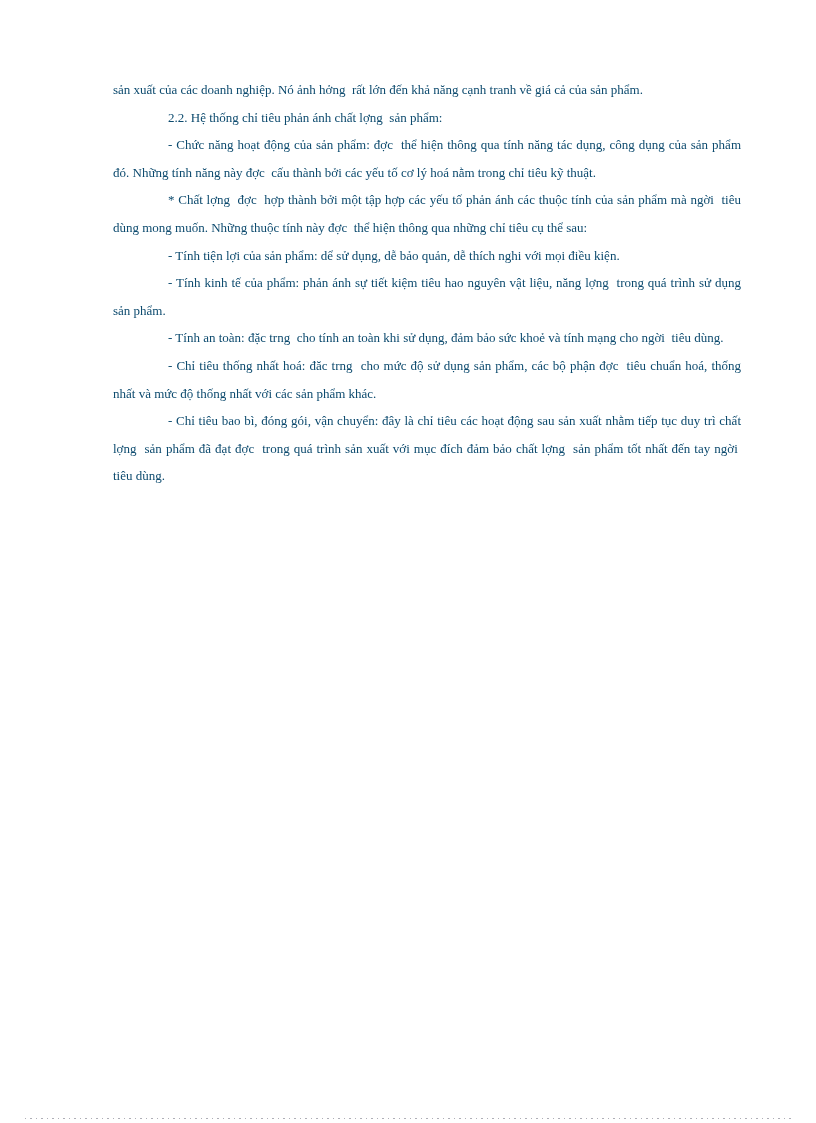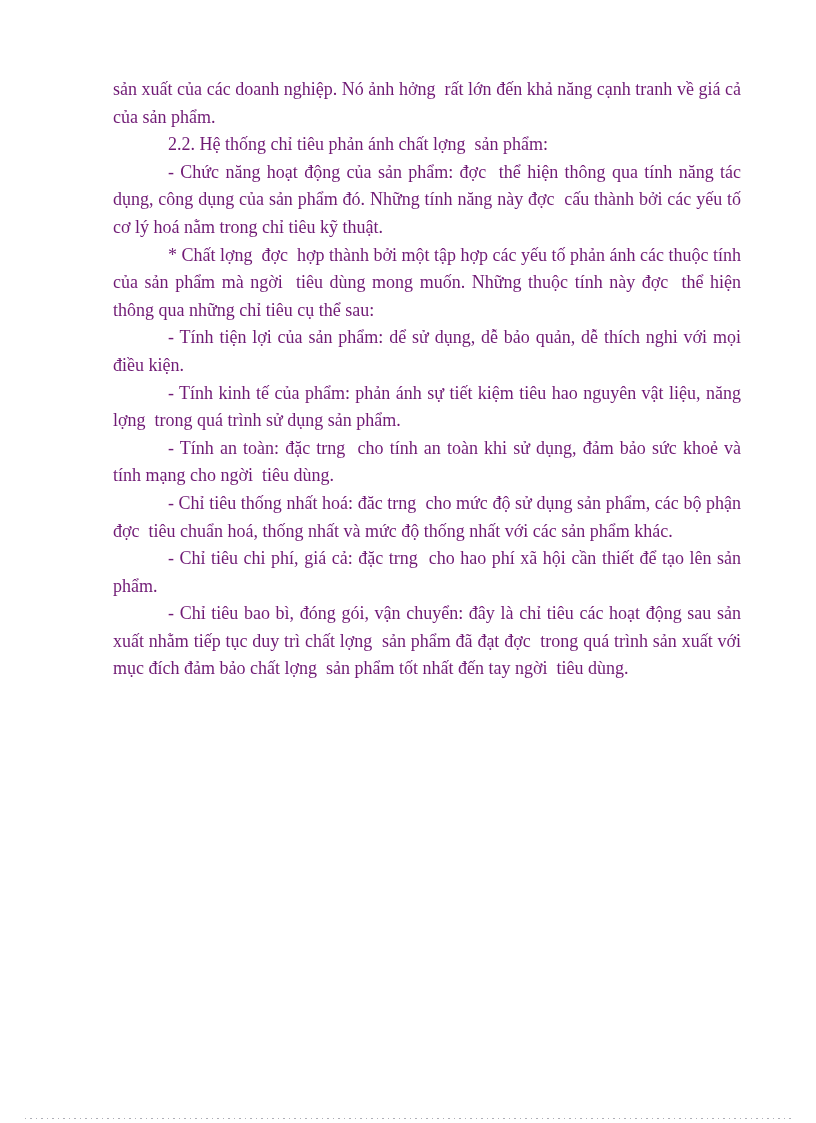--- a/index.html
+++ b/index.html
@@ -14,22 +14,22 @@
     height: 1123px;
     background: #ffffff;
     overflow: hidden;
     font-family: "Liberation Serif", "DejaVu Serif", serif;
   }
   .text-block {
     position: absolute;
     left: 113px;
     top: 76px;
     width: 628px;
-    color: #701a75;
-    font-size: 18px;
+    color: #0c4a6e;
+    font-size: 13px;
     line-height: 27.6px;
     text-align: justify;
   }
   .para {
     margin: 0;
     padding: 0;
     text-indent: 55px;
   }
   .para.noindent {
     text-indent: 0;
@@ -58,17 +58,16 @@
 <div class="page">
   <div class="text-block" id="doc-body">
       <p class="para body noindent">sản xuất của các doanh nghiệp. Nó ảnh hởng&nbsp; rất lớn đến khả năng cạnh tranh về giá cả của sản phẩm.</p>
       <p class="para heading">2.2. Hệ thống chỉ tiêu phản ánh chất lợng&nbsp; sản phẩm:</p>
       <p class="para body">- Chức năng hoạt động của sản phẩm: đợc&nbsp; thể hiện thông qua tính năng tác dụng, công dụng của sản phẩm đó. Những tính năng này đợc&nbsp; cấu thành bởi các yếu tố cơ lý hoá nằm trong chỉ tiêu kỹ thuật.</p>
       <p class="para body">* Chất lợng&nbsp; đợc&nbsp; hợp thành bởi một tập hợp các yếu tố phản ánh các thuộc tính của sản phẩm mà ngời&nbsp; tiêu dùng mong muốn. Những thuộc tính này đợc&nbsp; thể hiện thông qua những chỉ tiêu cụ thể sau:</p>
       <p class="para body">- Tính tiện lợi của sản phẩm: dể sử dụng, dễ bảo quản, dễ thích nghi với mọi điều kiện.</p>
       <p class="para body">- Tính kinh tế của phẩm: phản ánh sự tiết kiệm tiêu hao nguyên vật liệu, năng lợng&nbsp; trong quá trình sử dụng sản phẩm.</p>
       <p class="para body">- Tính an toàn: đặc trng&nbsp; cho tính an toàn khi sử dụng, đảm bảo sức khoẻ và tính mạng cho ngời&nbsp; tiêu dùng.</p>
       <p class="para body">- Chỉ tiêu thống nhất hoá: đăc trng&nbsp; cho mức độ sử dụng sản phẩm, các bộ phận đợc&nbsp; tiêu chuẩn hoá, thống nhất và mức độ thống nhất với các sản phẩm khác.</p>
-      <p class="para body">- Chỉ tiêu chi phí, giá cả: đặc trng&nbsp; cho hao phí xã hội cần thiết để tạo lên sản phẩm.</p>
       <p class="para body">- Chỉ tiêu bao bì, đóng gói, vận chuyển: đây là chỉ tiêu các hoạt động sau sản xuất nhằm tiếp tục duy trì chất lợng&nbsp; sản phẩm đã đạt đợc&nbsp; trong quá trình sản xuất với mục đích đảm bảo chất lợng&nbsp; sản phẩm tốt nhất đến tay ngời&nbsp; tiêu dùng.</p>
     </div>
   <div class="dotted-line"></div>
 </div>
 
 </body></html>

